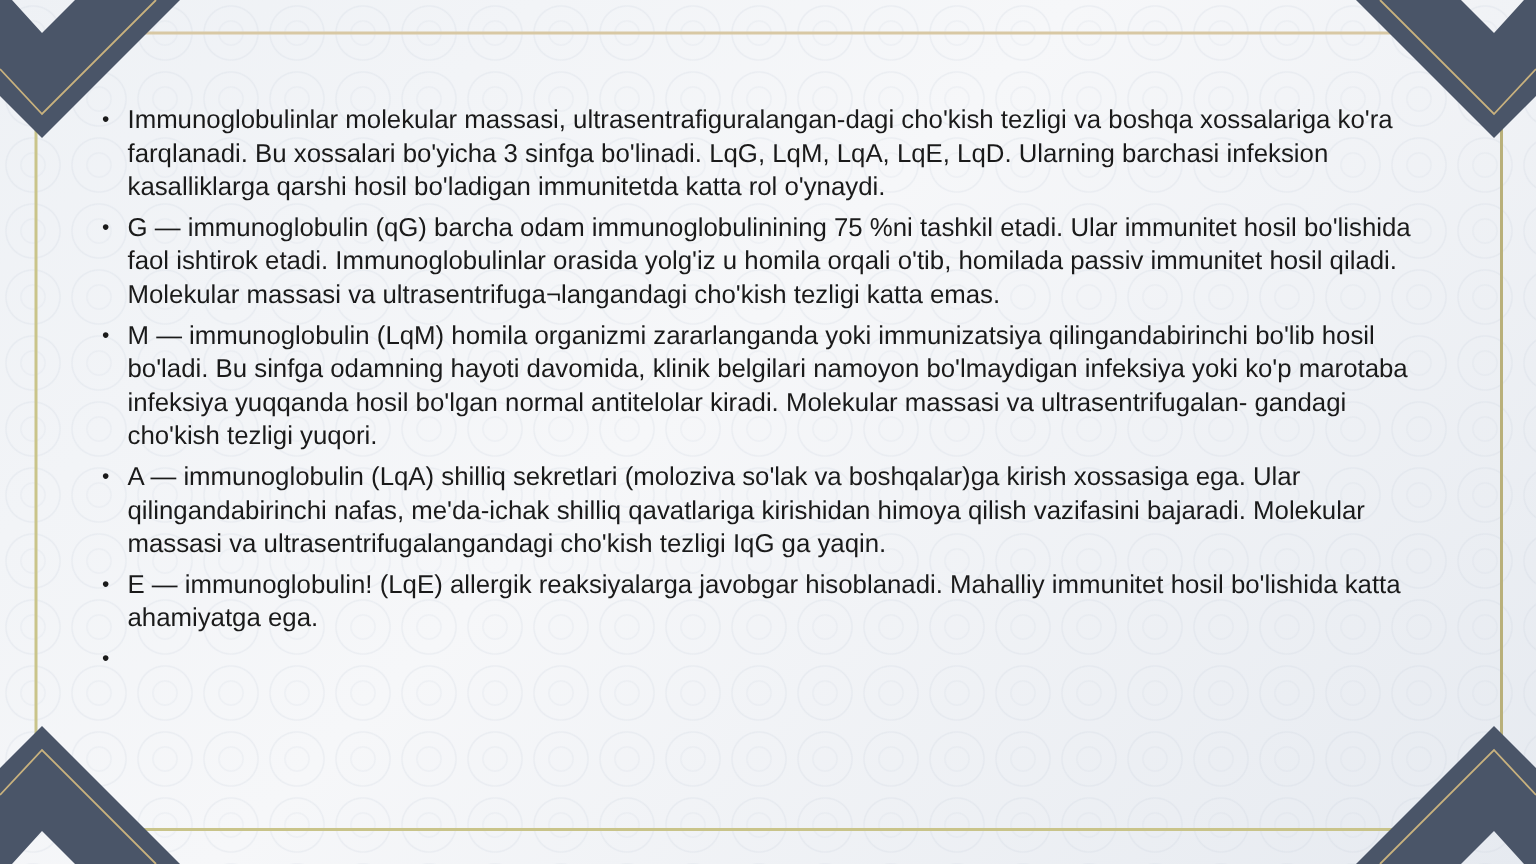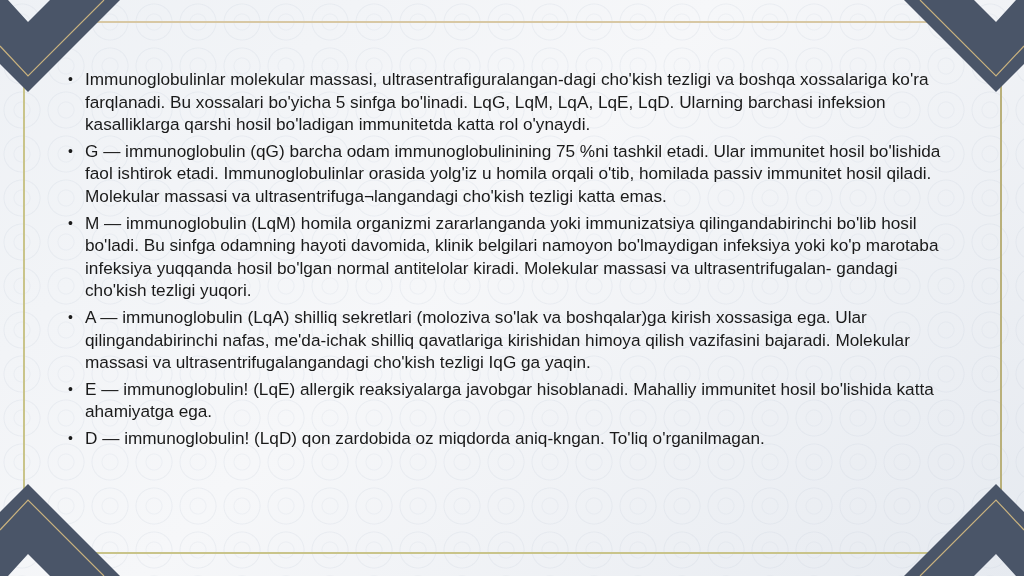--- a/index.html
+++ b/index.html
@@ -74,35 +74,34 @@
 <div class="corner c-br">
   <svg viewBox="0 0 160 110">
     <polygon points="160,110 152,110 132,88 110,110 40,110 132,18 160,46" fill="#4a5568"></polygon>
     <polyline points="160,64 132,34 56,110" fill="none" stroke="#c9b27e" stroke-width="1.2"></polyline>
   </svg>
 </div>
 
 <div class="content">
   <div class="bullet-item">
     <span class="bullet-dot">•</span>
-    <span>Immunoglobulinlar molekular massasi, ultrasentrafiguralangan-dagi cho'kish tezligi va boshqa xossalariga ko'ra farqlanadi. Bu xossalari bo'yicha 5 sinfga bo'linadi. LqG, LqM, LqA, LqE, LqD. Ularning barchasi infeksion kasalliklarga qarshi hosil bo'ladigan immunitetda katta rol o'ynaydi.</span>
+    <span>Immunoglobulinlar molekular massasi, ultrasentrafiguralangan-dagi cho'kish tezligi va boshqa xossalariga ko'ra farqlanadi. Bu xossalari bo'yicha 3 sinfga bo'linadi. LqG, LqM, LqA, LqE, LqD. Ularning barchasi infeksion kasalliklarga qarshi hosil bo'ladigan immunitetda katta rol o'ynaydi.</span>
   </div>
   <div class="bullet-item">
     <span class="bullet-dot">•</span>
     <span>G — immunoglobulin (qG) barcha odam immunoglobulinining 75 %ni tashkil etadi. Ular immunitet hosil bo'lishida faol ishtirok etadi. Immunoglobulinlar orasida yolg'iz u homila orqali o'tib, homilada passiv immunitet hosil qiladi. Molekular massasi va ultrasentrifuga¬langandagi cho'kish tezligi katta emas.</span>
   </div>
   <div class="bullet-item">
     <span class="bullet-dot">•</span>
     <span>M — immunoglobulin (LqM) homila organizmi zararlanganda yoki immunizatsiya qilingandabirinchi bo'lib hosil bo'ladi. Bu sinfga odamning hayoti davomida, klinik belgilari namoyon bo'lmaydigan infeksiya yoki ko'p marotaba infeksiya yuqqanda hosil bo'lgan normal antitelolar kiradi. Molekular massasi va ultrasentrifugalan- gandagi cho'kish tezligi yuqori.</span>
   </div>
   <div class="bullet-item">
     <span class="bullet-dot">•</span>
     <span>A — immunoglobulin (LqA) shilliq sekretlari (moloziva so'lak va boshqalar)ga kirish xossasiga ega. Ular qilingandabirinchi nafas, me'da-ichak shilliq qavatlariga kirishidan himoya qilish vazifasini bajaradi. Molekular massasi va ultrasentrifugalangandagi cho'kish tezligi IqG ga yaqin.</span>
   </div>
   <div class="bullet-item">
     <span class="bullet-dot">•</span>
     <span>E — immunoglobulin! (LqE) allergik reaksiyalarga javobgar hisoblanadi. Mahalliy immunitet hosil bo'lishida katta ahamiyatga ega.</span>
   </div>
   <div class="bullet-item">
     <span class="bullet-dot">•</span>
-    <span>D — immunoglobulin! (LqD) qon zardobida oz miqdorda aniq-kngan. To'liq o'rganilmagan.</span>
   </div>
 </div>
 
 </body></html>

